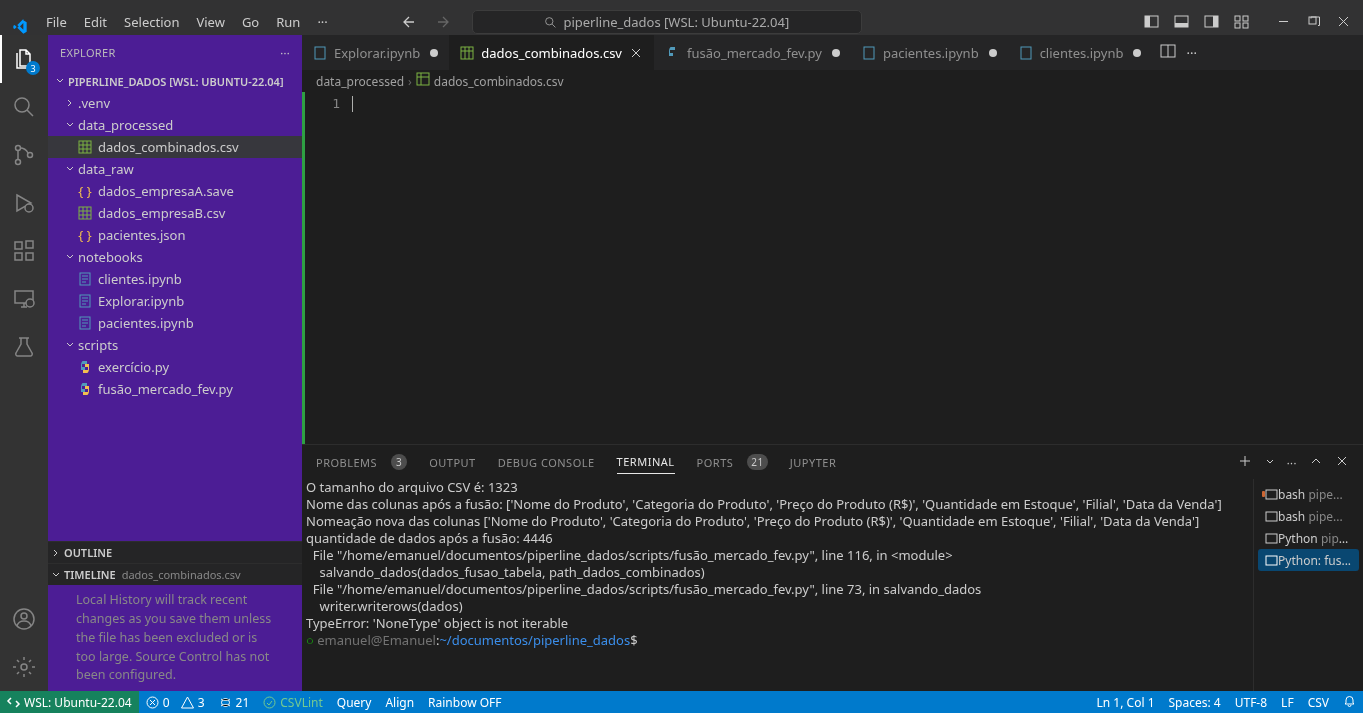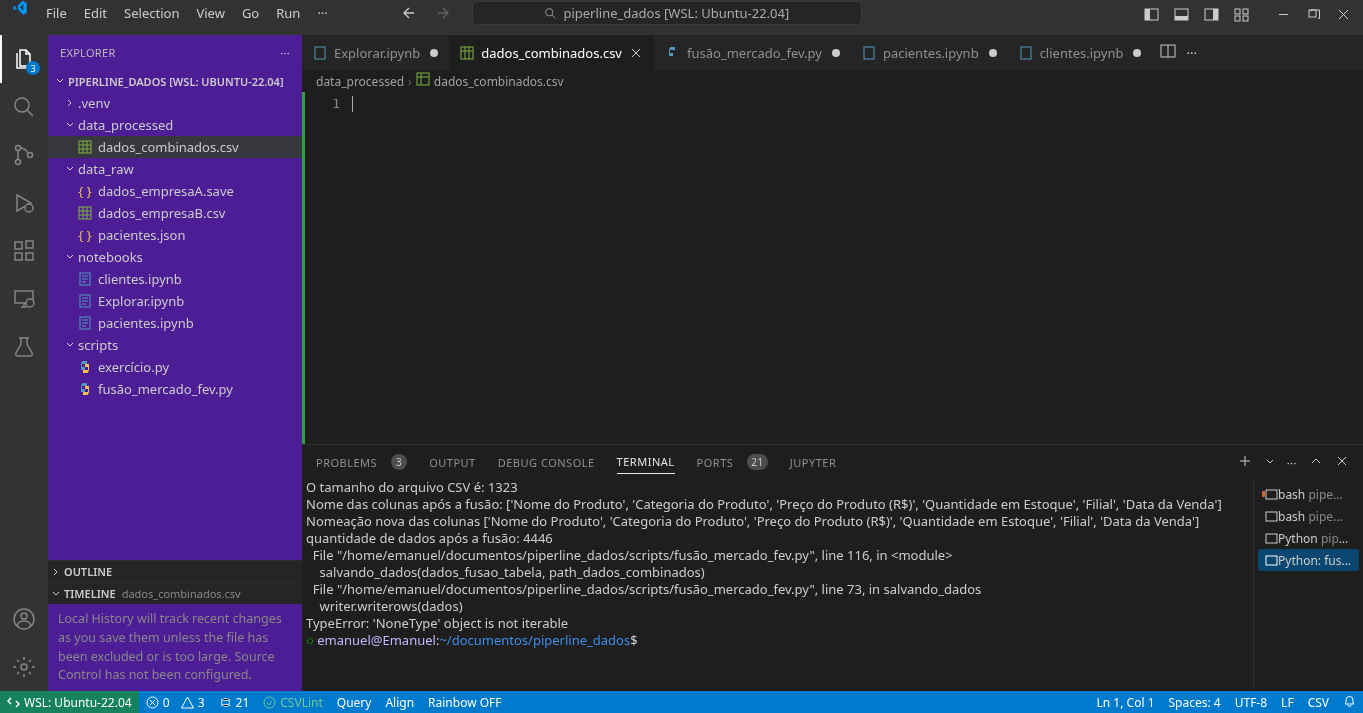--- a/index.html
+++ b/index.html
@@ -1,17 +1,17 @@
 <!DOCTYPE html>
 <html><head>
 <meta charset="utf-8">
 <style>
 *{box-sizing:border-box;margin:0;padding:0;font-family:"Segoe UI",system-ui,sans-serif;user-select:none}
 body{background:#1e1e1e;color:#ccc;width:1363px;height:713px;overflow:hidden;display:flex;flex-direction:column;font-size:13px}
-.titlebar{height:35px;background:#323233;display:flex;align-items:flex-start;color:#ccc;padding:0 6px}
+.titlebar{height:35px;background:#323233;display:flex;align-items:flex-end;color:#ccc;padding:0 6px}
 .logo{width:28px;display:flex;align-items:center;justify-content:center}
 .logo svg{width:16px;height:16px}
 .menu{display:flex;gap:1px;margin-left:4px}
 .menu span{padding:4px 8px;cursor:default}
 .tnav{display:flex;gap:8px;margin-left:60px;align-items:center}
 .navbtn{width:26px;height:26px;display:flex;align-items:center;justify-content:center;color:#858585}
 .searchbox{width:390px;height:24px;border:1px solid #3c3c3c;background:#252526;border-radius:5px;display:flex;align-items:center;justify-content:center;color:#aaa;gap:6px;margin-left:8px}
 .searchbox svg{width:13px;height:13px}
 .winctrls{margin-left:auto;display:flex;gap:2px;align-items:center}
 .winctrls .ic{width:28px;height:28px;display:flex;align-items:center;justify-content:center;color:#ccc}
@@ -32,21 +32,21 @@
 .treeitem{height:22px;display:flex;align-items:center;padding-left:0;white-space:nowrap}
 .treeitem.selected{background:#37373d}
 .ti-icon{width:18px;display:inline-flex;justify-content:center;margin-right:4px}
 .ind1{padding-left:14px}.ind2{padding-left:28px}
 .icon-json{color:#f4bf4f}
 .icon-csv{color:#7cb342}
 .icon-notebook{color:#519aba}
 .icon-py{color:#519aba}
 .collapse-hdr{height:22px;background:#252526;display:flex;align-items:center;border-top:1px solid #2d2d2d;font-size:11px;font-weight:600}
 .collapse-hdr .sub{font-weight:400;margin-left:6px;color:#888;font-size:11px}
-.timeline-body{padding:6px 10px;color:#888;font-size:12.5px;line-height:1.5}
+.timeline-body{padding:6px 28px;color:#888;font-size:12.5px;line-height:1.5}
 .editor{flex:1;display:flex;flex-direction:column;min-width:0;background:#1e1e1e}
 .tabs{height:35px;background:#252526;display:flex;align-items:stretch;overflow:hidden}
 .tabs::after{content:"";flex:1}
 .tab{display:flex;align-items:center;padding:0 10px;gap:6px;color:#8f8f8f;border-right:1px solid #252526;min-width:0;font-size:13px}
 .tab.active{background:#1e1e1e;color:#fff}
 .tab .ficon{width:16px;height:16px;display:inline-flex;align-items:center;justify-content:center}
 .tab .close{width:16px;height:16px;display:inline-flex;align-items:center;justify-content:center;color:#ccc}
 .tab .dot{width:8px;height:8px;border-radius:4px;background:#ccc;margin-left:4px}
 .tabtools{display:flex;align-items:center;gap:10px;padding:0 8px;background:#252526}
 .bc{height:22px;display:flex;align-items:center;padding-left:14px;color:#a0a0a0;gap:4px;font-size:12px}
@@ -486,21 +486,21 @@
         <div class="termout">
           <div class="ln">O tamanho do arquivo CSV é: 1323</div>
           <div class="ln">Nome das colunas após a fusão: ['Nome do Produto', 'Categoria do Produto', 'Preço do Produto (R$)', 'Quantidade em Estoque', 'Filial', 'Data da Venda']</div>
           <div class="ln">Nomeação nova das colunas ['Nome do Produto', 'Categoria do Produto', 'Preço do Produto (R$)', 'Quantidade em Estoque', 'Filial', 'Data da Venda']</div>
           <div class="ln">quantidade de dados após a fusão: 4446</div>
           <div class="ln">  File "/home/emanuel/documentos/piperline_dados/scripts/fusão_mercado_fev.py", line 116, in &lt;module&gt;</div>
           <div class="ln">    salvando_dados(dados_fusao_tabela, path_dados_combinados)</div>
           <div class="ln">  File "/home/emanuel/documentos/piperline_dados/scripts/fusão_mercado_fev.py", line 73, in salvando_dados</div>
           <div class="ln">    writer.writerows(dados)</div>
           <div class="ln">TypeError: 'NoneType' object is not iterable</div>
-          <div class="ln"><span style="color:#16c60c">○ </span><span style="color:#c4b5fd">emanuel@Emanuel</span><span style="color:#ccc">:</span><span style="color:#3b8eea">~/documentos/piperline_dados</span><span>$</span></div>
+          <div class="ln"><span style="color:#16c60c">○ </span><span style="color:#737373">emanuel@Emanuel</span><span style="color:#ccc">:</span><span style="color:#3b8eea">~/documentos/piperline_dados</span><span>$</span></div>
         </div>
         <div class="termside">
           <div class="ts">
               <span class="marker"></span>
               <svg width="13" height="13" viewBox="0 0 13 13">
                 <rect x="1" y="2" width="11" height="9" stroke="#ccc" fill="none"></rect>
               </svg>
               <span class="lbl"><span>bash</span> <span style="color:#888">pipe...</span></span>
             </div>
           <div class="ts">

